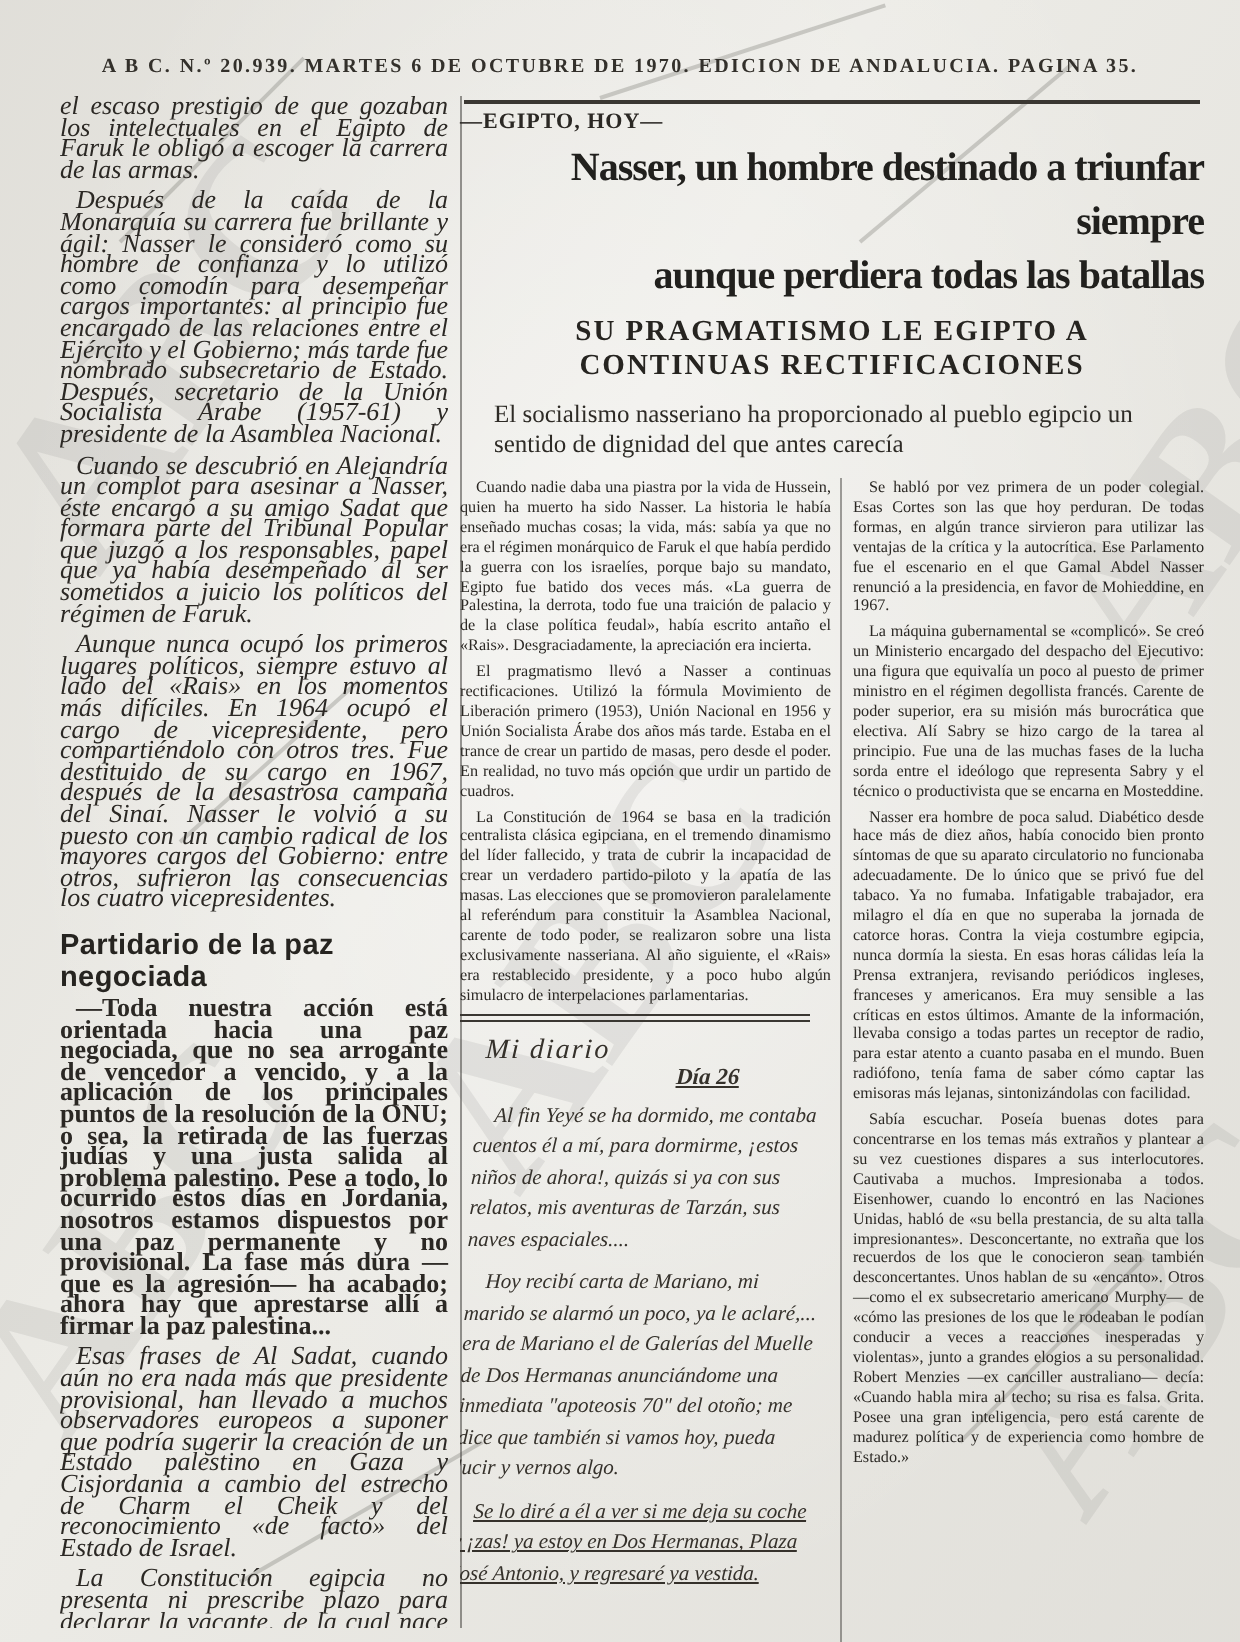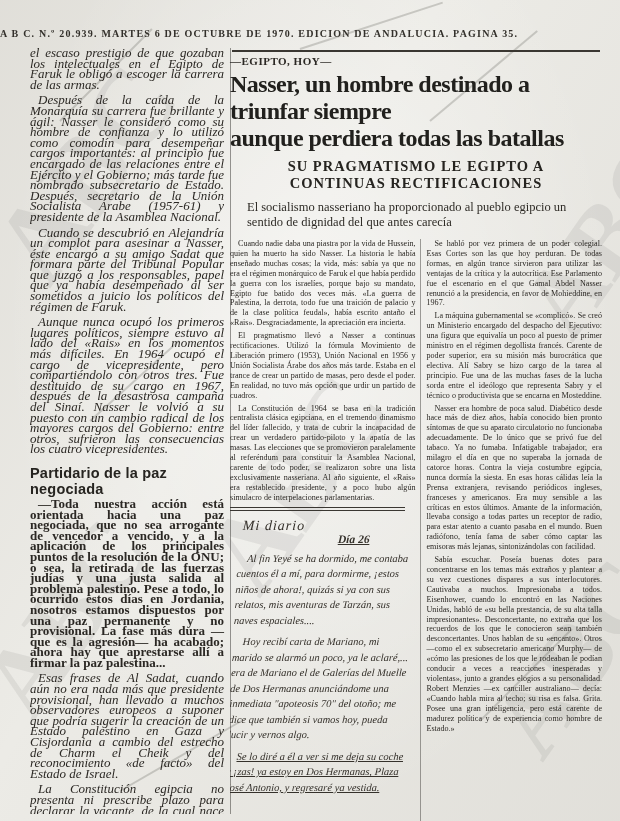--- a/index.html
+++ b/index.html
@@ -11,42 +11,42 @@
     overflow:hidden;
     font-family:"Liberation Serif", serif;
     color:#2b2824;
   }
   
   .wm{position:absolute;font-family:"Liberation Serif",serif;font-weight:bold;
       color:rgba(90,90,90,.10);transform:rotate(-55deg);pointer-events:none;user-select:none;}
   .slash{position:absolute;height:2px;background:rgba(110,108,104,.30);transform-origin:left center;pointer-events:none;}
   
   .masthead{
-    position:absolute;left:0;top:28px;width:100%;text-align:left;
+    position:absolute;left:0;top:28px;width:100%;text-align:center;
     font-size:10px;font-weight:bold;letter-spacing:1.2px;color:#33302b;
   }
   
   .left-col{
     position:absolute;left:30px;top:48px;width:194px;height:766px;overflow:hidden;
     border-right:1px solid rgba(70,68,64,.55);padding-right:6px;
   }
   .left-col p{margin:0 0 5px 0;font-size:13px;line-height:10.6px;text-align:justify;text-indent:8px;}
   .left-col p.noindent{text-indent:0;}
   .left-col p.it{font-style:italic;}
   .left-col p.bq{font-weight:bold;}
   .sec-head{
     margin:10px 0 2px 0;font-family:"Liberation Sans",sans-serif;
     font-size:14.5px;font-weight:bold;letter-spacing:.2px;color:#262420;text-align:left;
   }
   
   .main-block{position:absolute;left:230px;top:50px;width:372px;}
   .top-rule{height:2px;background:#3a3732;margin:0 2px 3px 2px;}
   .kicker{text-align:left;font-size:11px;font-weight:bold;letter-spacing:.5px;margin:1px 0 4px 0;}
   .headline{
-    text-align:left;font-weight:bold;font-size:24px;line-height:27px;
+    text-align:right;font-weight:bold;font-size:20px;line-height:27px;
     letter-spacing:-.5px;margin:2px 0 6px 0;color:#21201d;
   }
   .subhead{
     text-align:center;font-weight:bold;font-size:14.5px;line-height:17px;
     letter-spacing:1px;margin:2px 10px 8px 10px;color:#262420;
   }
   .standfirst{
     text-align:left;font-size:12.5px;line-height:15px;margin:0 4px 9px 17px;color:#2e2b26;
   }
   .cols{display:flex;}

